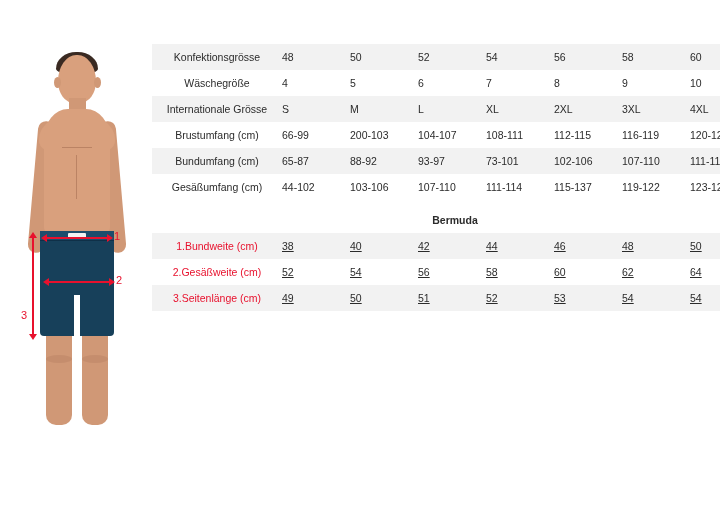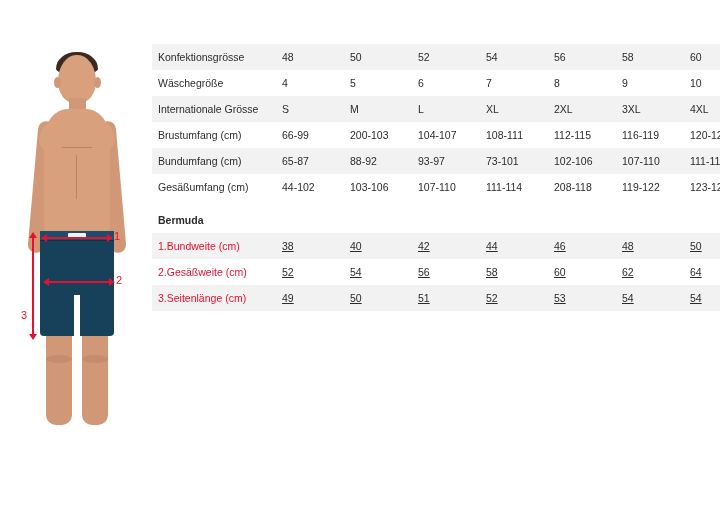--- a/index.html
+++ b/index.html
@@ -230,21 +230,21 @@
     table-layout: fixed;
   }
   td {
     font-size: 10.5px;
     color: #2b2b2b;
     padding: 7px 0 7px 6px;
     vertical-align: middle;
     white-space: nowrap;
   }
   tr.zebra td { background: #f2f2f2; }
-  td.label { width: 118px; }
+  td.label { width: 118px; text-align: center; }
   td.val { width: 62px; }
   tr.section td {
     font-weight: bold;
     font-size: 10.5px;
     padding-top: 14px;
     padding-bottom: 7px;
     background: #ffffff;
   }
   tr.bermuda td.label, tr.bermuda td.val { color: #e8112d; }
   tr.bermuda td.label { color: #e8112d; }
@@ -339,21 +339,21 @@
         <td class="val">102-106</td>
         <td class="val">107-110</td>
         <td class="val">111-115</td>
       </tr>
       <tr>
         <td class="label">Gesäßumfang (cm)</td>
         <td class="val">44-102</td>
         <td class="val">103-106</td>
         <td class="val">107-110</td>
         <td class="val">111-114</td>
-        <td class="val">208-118</td>
+        <td class="val">115-137</td>
         <td class="val">119-122</td>
         <td class="val">123-128</td>
       </tr>
 
       <tr class="section">
         <td class="label" colspan="8">Bermuda</td>
       </tr>
 
       <tr class="zebra bermuda">
         <td class="label">1.Bundweite (cm)</td>

